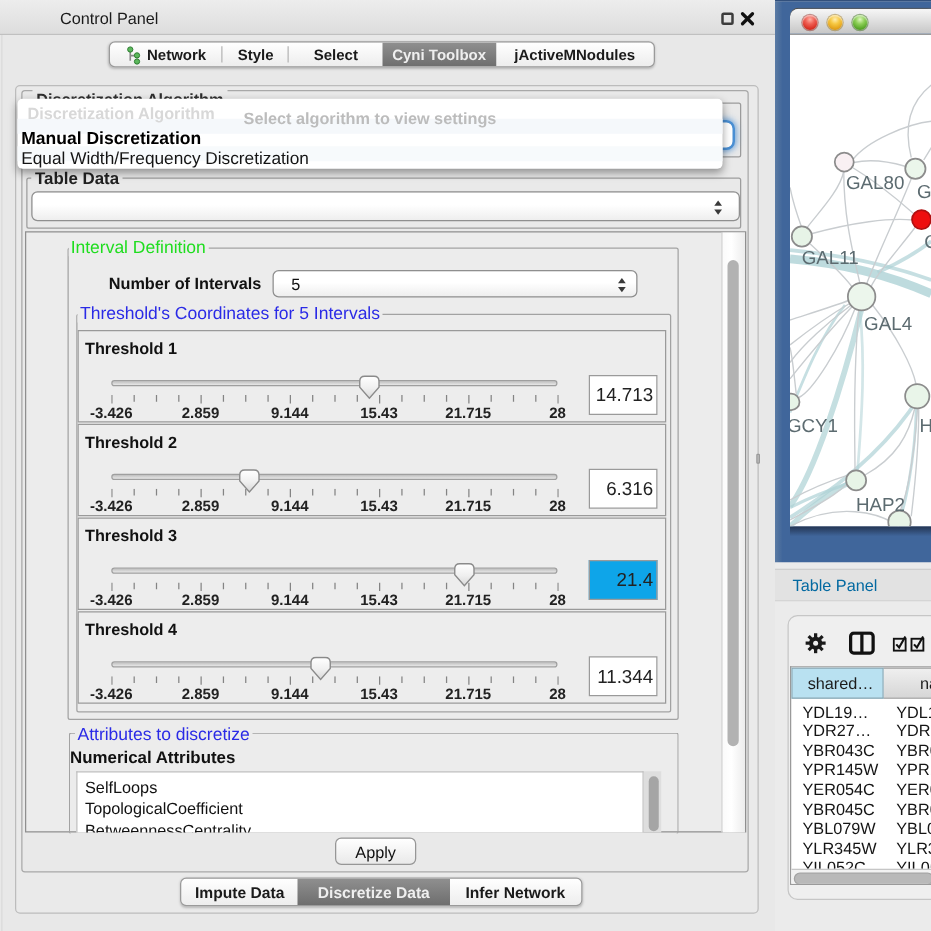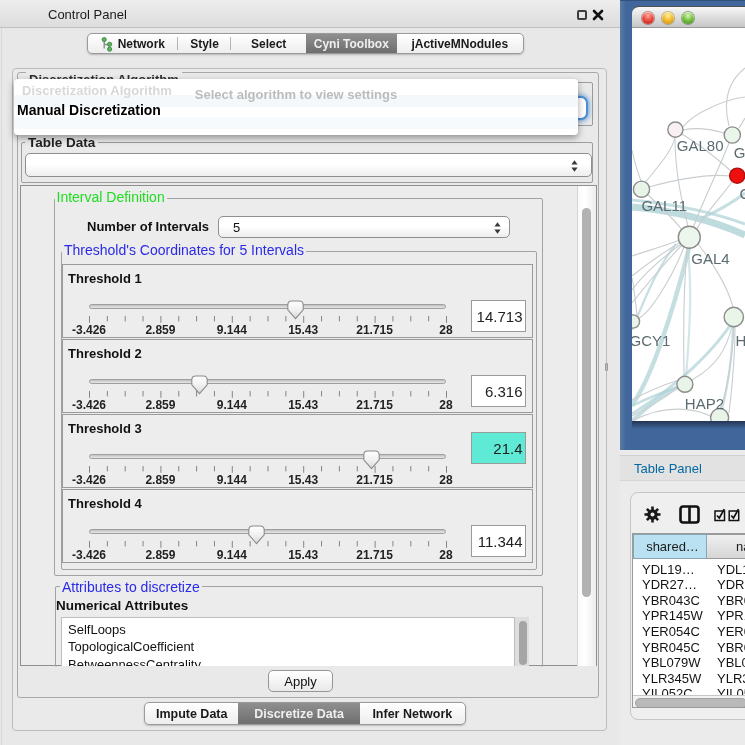--- a/index.html
+++ b/index.html
@@ -178,21 +178,21 @@
 <svg class="a" style="left:362.5px;top:450px;" width="17" height="20" viewBox="0 0 17 20">
     <defs>
       <linearGradient id="th3" x1="0" y1="0" x2="0" y2="1">
         <stop offset="0" stop-color="#ffffff"></stop>
         <stop offset="0.55" stop-color="#efefef"></stop>
         <stop offset="1" stop-color="#d8d8d8"></stop>
       </linearGradient>
     </defs>
     <path d="M0.8 5 Q0.8 1 4.8 1 L12.2 1 Q16.2 1 16.2 5 L16.2 9.8 L8.5 18.6 L0.8 9.8 Z" fill="url(#th3)" stroke="#8a8a8a" stroke-width="1.1"></path>
   </svg>
-<div class="a" style="left:471px;top:432px;width:55px;height:32px;border:1px solid #9a9a9a;background:#5eead4;display:flex;align-items:center;justify-content:flex-end;padding-right:2.5px;font-size:15px;color:#222;">21.4</div>
+<div class="a" style="left:471px;top:448px;width:55px;height:32px;border:1px solid #9a9a9a;background:#0ea5e9;display:flex;align-items:center;justify-content:flex-end;padding-right:2.5px;font-size:15px;color:#222;">21.4</div>
 <div class="a" style="left:62px;top:489px;width:471px;height:74px;border:1px solid #9a9a9a;background:#ededed;"></div>
 <div class="txt" style="left:68px;top:496px;font-size:13px;font-weight:700;color:#111;">Threshold 4</div>
 <div class="a" style="left:89px;top:529px;width:357px;height:5px;border:1px solid #9f9f9f;border-radius:2.5px;background:linear-gradient(#bfbfbf,#e8e8e8);"></div>
 <svg class="a" style="left:89px;top:541.3px;" width="358" height="8" viewBox="0 0 358 8">
     <line x1="0.50" y1="0" x2="0.50" y2="6.8" stroke="#848484" stroke-width="1"></line>
     <line x1="18.35" y1="0" x2="18.35" y2="5.4" stroke="#848484" stroke-width="1"></line>
     <line x1="36.20" y1="0" x2="36.20" y2="5.4" stroke="#848484" stroke-width="1"></line>
     <line x1="54.05" y1="0" x2="54.05" y2="5.4" stroke="#848484" stroke-width="1"></line>
     <line x1="71.90" y1="0" x2="71.90" y2="6.8" stroke="#848484" stroke-width="1"></line>
     <line x1="89.75" y1="0" x2="89.75" y2="5.4" stroke="#848484" stroke-width="1"></line>
@@ -246,20 +246,21 @@
     <div style="width:122px;height:100%;display:flex;align-items:center;justify-content:center;font-size:12.5px;font-weight:700;background:linear-gradient(#8f8f8f,#6e6e6e);color:#efefef;">Discretize Data</div>
     <div style="width:106px;height:100%;display:flex;align-items:center;justify-content:center;font-size:12.5px;font-weight:700;color:#1a1a1a;">Infer Network</div>
   </div>
 <div class="a" style="left:605px;top:363px;width:3px;height:8px;background:#bdbdbd;border:1px solid #9a9a9a;border-radius:1px;"></div>
 <div class="a" style="left:14px;top:79px;width:564px;height:56px;background:#fff;border-radius:4px;box-shadow:0 3px 7px rgba(0,0,0,0.38);">
   <div class="a" style="left:0;top:16px;width:100%;height:12px;background:#f5f8fb;"></div>
   <div class="a" style="left:0;top:38px;width:100%;height:12px;background:#f7fafc;"></div>
   <div class="txt" style="left:8px;top:4px;font-size:13px;font-weight:700;color:#d8d8d8;">Discretization Algorithm</div>
   <div class="txt" style="left:282px;top:8px;transform:translateX(-50%);font-size:13px;font-weight:700;color:#bcbcbc;">Select algorithm to view settings</div>
   <div class="txt" style="left:3px;top:22.5px;font-size:14px;font-weight:700;color:#000;">Manual Discretization</div>
+  <div class="txt" style="left:3px;top:39.5px;font-size:13.8px;color:#141414;">Equal Width/Frequency Discretization</div>
 </div>
 
 <div class="a" style="left:620px;top:0;width:125px;height:450px;background:linear-gradient(90deg,#5a7ba6 0px,#53749f 2px,#40669b 6px);border-top:1px solid #32507c;"></div>
 <div class="a" style="left:632px;top:421px;width:113px;height:8px;background:linear-gradient(#233452,#40669b);"></div>
 <div class="a" style="left:632px;top:6px;width:113px;height:22px;background:linear-gradient(#f7f7f7,#c6c6c6);border-top:1px solid #4e4e4e;border-bottom:1px solid #9a9a9a;border-radius:7px 0 0 0;"></div>
 <div class="a" style="left:641.5px;top:11.5px;width:12px;height:12px;border-radius:50%;background:radial-gradient(circle at 50% 30%,#ffb0a4 0%,#ef6055 35%,#d93226 70%,#ad1a10 100%);box-shadow:inset 0 1px 1px rgba(255,255,255,0.6),0 0 0 1px rgba(140,30,20,0.45);"></div>
 <div class="a" style="left:661.5px;top:11.5px;width:12px;height:12px;border-radius:50%;background:radial-gradient(circle at 50% 30%,#ffedb0 0%,#f6c842 35%,#e4a31c 70%,#b37c0a 100%);box-shadow:inset 0 1px 1px rgba(255,255,255,0.6),0 0 0 1px rgba(150,110,10,0.45);"></div>
 <div class="a" style="left:681.5px;top:11.5px;width:12px;height:12px;border-radius:50%;background:radial-gradient(circle at 50% 30%,#dff7c0 0%,#8ed058 35%,#5aa82a 70%,#3c7d14 100%);box-shadow:inset 0 1px 1px rgba(255,255,255,0.6),0 0 0 1px rgba(60,110,25,0.5);"></div>
 <svg class="a" style="left:632px;top:28px;background:#fff;" width="113" height="393" viewBox="0 0 113 393">
     <path d="M0,179 C35,182 75,190 113,207" fill="none" stroke="#aed2d6" stroke-width="7.0" stroke-opacity="0.8"></path>

